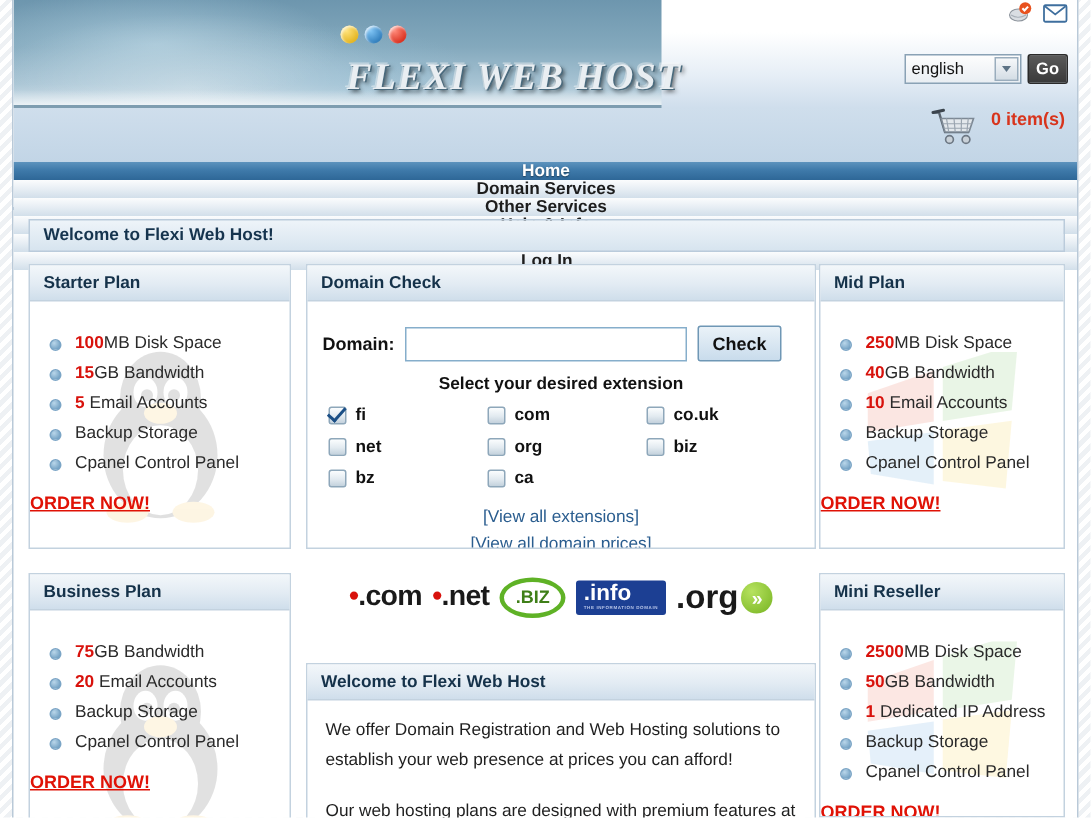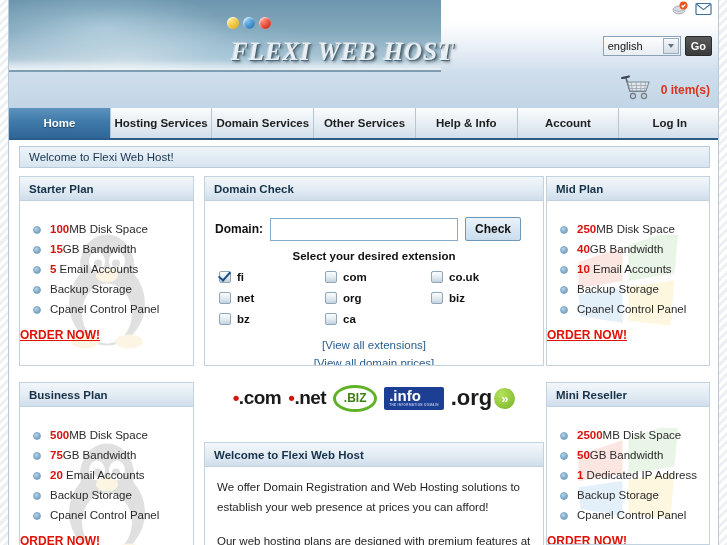--- a/index.html
+++ b/index.html
@@ -79,31 +79,32 @@
     color: #fff; font-size: 11px; font-weight: bold;
     border: 1px solid #2a2a2a; border-radius: 2px;
     display: flex; align-items: center; justify-content: center;
     cursor: pointer;
   }
 
   
   .cartbar {
     position: absolute; left: 0; top: 72px; width: 711px; height: 36px;
     background: linear-gradient(to bottom, #cfdeec, #c2d5e6);
-    display: flex; align-items: center; justify-content: flex-end;
+    display: flex; justify-content: flex-end;
     padding-right: 10px; gap: 8px;
   }
   .cart-count { color: #d8341c; font-size: 12px; font-weight: bold; }
 
   
   .nav {
     position: absolute; left: 0; top: 108px; width: 711px; height: 32px;
     background: linear-gradient(to bottom, #e9eff5 0%, #d3e0ec 100%);
     display: flex; align-items: stretch;
     border-bottom: 2px solid #2c5d8a;
+    flex-direction: column;
   }
   .nav-item {
     flex: 1; display: flex; align-items: center; justify-content: center;
     font-size: 11.5px; font-weight: bold; color: #1d1d1d;
     border-right: 1px solid #b5c7d6;
     background: linear-gradient(to bottom, #fbfcfd 0%, #e7eef4 50%, #d2dfea 100%);
     cursor: pointer; white-space: nowrap;
   }
   .nav-item:last-child { border-right: none; }
   .nav-item.active {
@@ -111,21 +112,21 @@
     background: linear-gradient(to bottom, #5d93bd 0%, #3f7aaa 45%, #2e6797 100%);
     text-shadow: 0 1px 1px rgba(0,0,0,.45);
   }
 
   
   .welcome-bar {
     position: absolute; left: 10px; top: 146px; width: 691px; height: 22px;
     background: linear-gradient(to bottom, #eef4f9, #d7e4ef);
     border: 1px solid #bacbdb;
     display: flex; align-items: center; padding-left: 9px;
-    font-size: 11.5px; font-weight: normal; color: #16344e;
+    font-size: 11.5px; font-weight: bold; color: #16344e;
   }
 
   
   .panel { position: absolute; background: #ffffff; border: 1px solid #c3d2df; }
   .panel-head {
     height: 24px; background: linear-gradient(to bottom, #f3f7fa 0%, #e2ebf3 55%, #cfdeeb 100%);
     border-bottom: 1px solid #c3d2df;
     display: flex; align-items: center; padding-left: 9px;
     font-size: 11.5px; font-weight: bold; color: #15324a;
   }
@@ -277,21 +278,20 @@
         <circle cx="14" cy="21" r="2.6" fill="#c9d1d8" stroke="#6d7884" stroke-width="1.1"></circle>
         <circle cx="25" cy="21" r="2.6" fill="#c9d1d8" stroke="#6d7884" stroke-width="1.1"></circle>
         <path d="M3 3 L10 1.5" stroke="#3b444d" stroke-width="2" stroke-linecap="round"></path>
       </svg>
     </span>
     <span class="cart-count">0 item(s)</span>
   </div>
 
   <div class="nav">
     <div class="nav-item active">Home</div>
-    <div class="nav-item">Hosting Services</div>
     <div class="nav-item">Domain Services</div>
     <div class="nav-item">Other Services</div>
     <div class="nav-item">Help &amp; Info</div>
     <div class="nav-item">Account</div>
     <div class="nav-item">Log In</div>
   </div>
 
   <div class="welcome-bar">Welcome to Flexi Web Host!</div>
 
   <div class="panel" style="left:10px; top:176px; width:175px; height:190px;">
@@ -406,21 +406,20 @@
           <ellipse cx="45" cy="36" rx="8" ry="10" fill="#ffffff"></ellipse>
           <ellipse cx="65" cy="36" rx="8" ry="10" fill="#ffffff"></ellipse>
           <circle cx="46" cy="38" r="4" fill="#111"></circle>
           <circle cx="64" cy="38" r="4" fill="#111"></circle>
           <ellipse cx="55" cy="50" rx="11" ry="7" fill="#f7b733"></ellipse>
           <ellipse cx="33" cy="116" rx="14" ry="7" fill="#f7b733"></ellipse>
           <ellipse cx="77" cy="116" rx="14" ry="7" fill="#f7b733"></ellipse>
         </svg>
       </div>
       <ul class="plan">
-        <li><b>500</b><span>MB Disk Space</span></li>
         <li><b>75</b><span>GB Bandwidth</span></li>
         <li><b>20</b><span> Email Accounts</span></li>
         <li><span>Backup Storage</span></li>
         <li><span>Cpanel Control Panel</span></li>
       </ul>
       <a class="order-now">ORDER NOW!</a>
     </div>
   </div>
 
   <div class="tld-banner">

